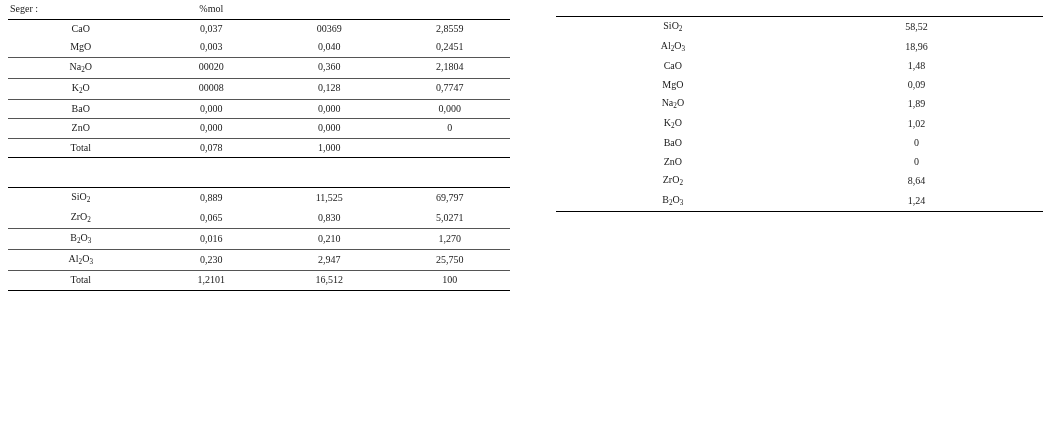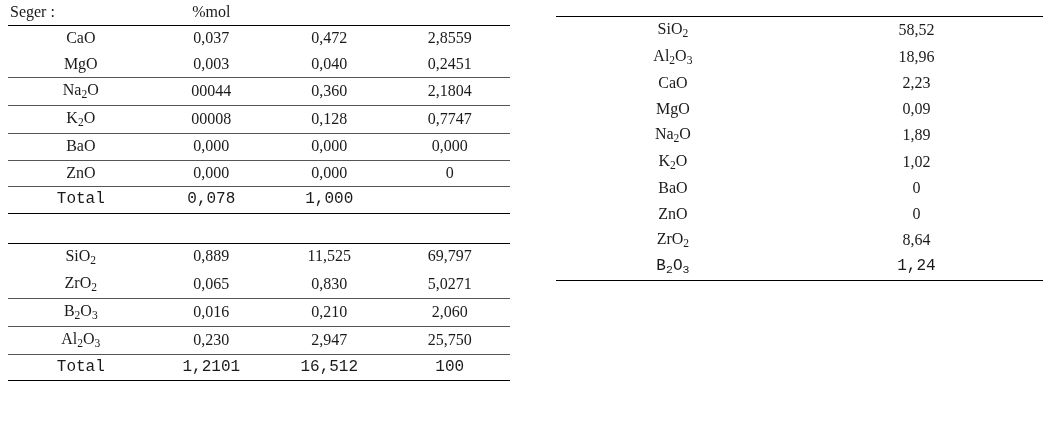--- a/index.html
+++ b/index.html
@@ -29,35 +29,34 @@
   }
   .right-block {
     position: absolute;
     left: 556px;
     top: 16px;
     width: 487px;
   }
   table.tbl {
     border-collapse: collapse;
     width: 100%;
-    font-size: 16px;
+    font-size: 10px;
   }
   table.tbl td {
     padding: 3px 0 4px 0;
     text-align: center;
     vertical-align: middle;
     line-height: 1.15;
     white-space: nowrap;
   }
   .rule-top td {
     border-top: 1.1px solid #000;
   }
   .rule-bottom td {
     border-bottom: 1.1px solid #000;
-    font-family: Liberation Mono, monospace;
   }
   .thin-rule td {
     border-bottom: 0.8px solid #555;
   }
   .hdr td {
     padding-bottom: 5px;
   }
   .lbl-left {
     text-align: left !important;
     padding-left: 2px !important;
@@ -92,32 +91,32 @@
         <tr class="hdr">
           <td class="c-name lbl-left">Seger :</td>
           <td class="c-v1">%mol</td>
           <td class="c-v2"></td>
           <td class="c-v3"></td>
         </tr>
 
         <tr class="rule-top">
           <td class="c-name"><span>CaO</span></td>
           <td class="c-v1">0,037</td>
-          <td class="c-v2">0,472</td>
+          <td class="c-v2">00369</td>
           <td class="c-v3">2,8559</td>
         </tr>
         <tr class="thin-rule">
           <td class="c-name"><span>MgO</span></td>
           <td class="c-v1">0,003</td>
           <td class="c-v2">0,040</td>
           <td class="c-v3">0,2451</td>
         </tr>
         <tr class="thin-rule">
           <td class="c-name"><span>Na<sub>2</sub>O</span></td>
-          <td class="c-v1">00044</td>
+          <td class="c-v1">00020</td>
           <td class="c-v2">0,360</td>
           <td class="c-v3">2,1804</td>
         </tr>
         <tr class="thin-rule">
           <td class="c-name"><span>K<sub>2</sub>O</span></td>
           <td class="c-v1">00008</td>
           <td class="c-v2">0,128</td>
           <td class="c-v3">0,7747</td>
         </tr>
         <tr class="thin-rule">
@@ -155,21 +154,21 @@
         <tr class="thin-rule">
           <td class="c-name"><span>ZrO<sub>2</sub></span></td>
           <td class="c-v1">0,065</td>
           <td class="c-v2">0,830</td>
           <td class="c-v3">5,0271</td>
         </tr>
         <tr class="thin-rule">
           <td class="c-name"><span>B<sub>2</sub>O<sub>3</sub></span></td>
           <td class="c-v1">0,016</td>
           <td class="c-v2">0,210</td>
-          <td class="c-v3">2,060</td>
+          <td class="c-v3">1,270</td>
         </tr>
         <tr class="thin-rule">
           <td class="c-name"><span>Al<sub>2</sub>O<sub>3</sub></span></td>
           <td class="c-v1">0,230</td>
           <td class="c-v2">2,947</td>
           <td class="c-v3">25,750</td>
         </tr>
         <tr class="rule-bottom">
           <td class="c-name">Total</td>
           <td class="c-v1">1,2101</td>
@@ -186,21 +185,21 @@
         <tr class="rule-top">
           <td class="r-name"><span>SiO<sub>2</sub></span></td>
           <td class="r-val">58,52</td>
         </tr>
         <tr>
           <td class="r-name"><span>Al<sub>2</sub>O<sub>3</sub></span></td>
           <td class="r-val">18,96</td>
         </tr>
         <tr>
           <td class="r-name"><span>CaO</span></td>
-          <td class="r-val">2,23</td>
+          <td class="r-val">1,48</td>
         </tr>
         <tr>
           <td class="r-name"><span>MgO</span></td>
           <td class="r-val">0,09</td>
         </tr>
         <tr>
           <td class="r-name"><span>Na<sub>2</sub>O</span></td>
           <td class="r-val">1,89</td>
         </tr>
         <tr>

